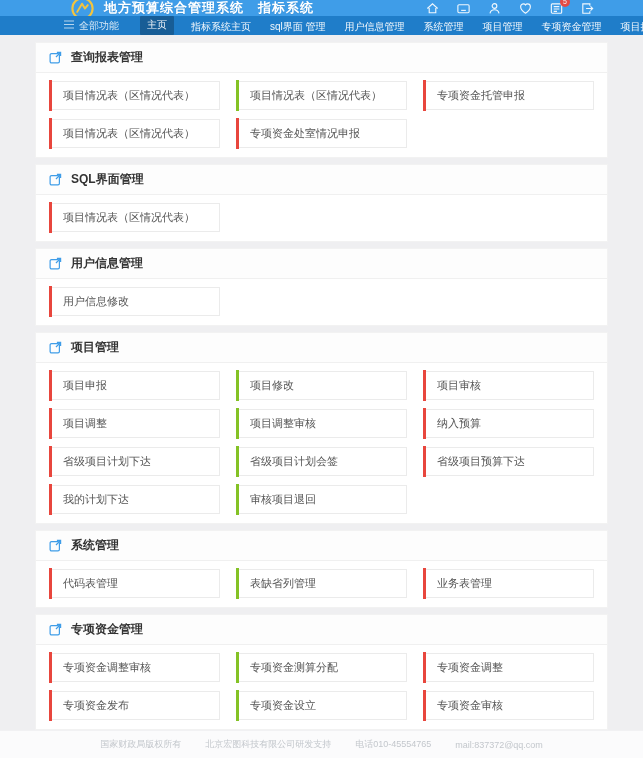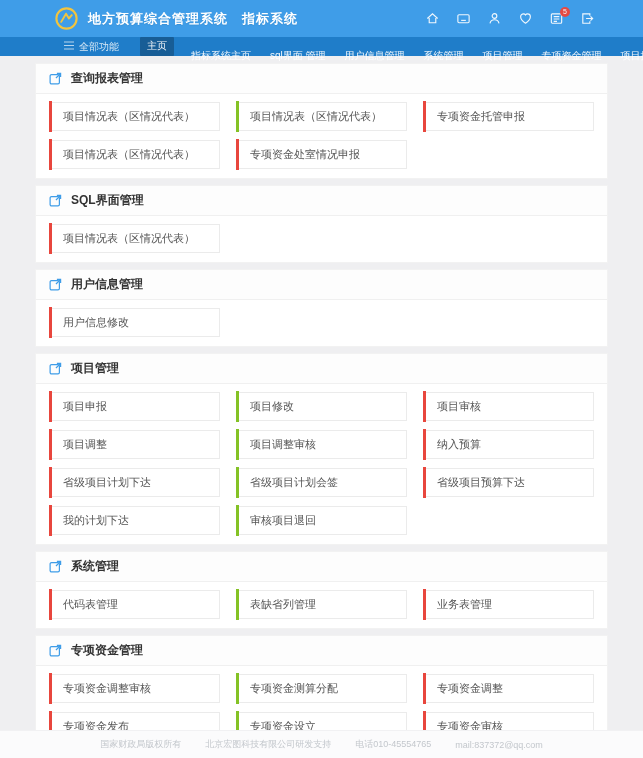--- a/index.html
+++ b/index.html
@@ -7,25 +7,25 @@
   body {
     font-family: "Liberation Sans", "DejaVu Sans", sans-serif;
     background: #efeff1;
     display: flex;
     flex-direction: column;
     overflow: hidden;
   }
 
   
   .app-header {
-    height: 37px;
+    height: 16px;
     background: var(--header-blue, #3f9de8);
     display: flex;
     align-items: center;
-    padding: 0 48px 0 54px;
+    padding: 0 48px 0 70px;
     flex: 0 0 auto;
   }
   .logo { display: flex; align-items: center; margin-right: 9px; }
   .app-title, .app-subtitle {
     color: #fff; font-size: 13px; font-weight: bold; letter-spacing: 1px;
     text-shadow: 0 1px 1px rgba(0,0,0,.08);
   }
   .app-subtitle { margin-left: 14px; }
   .header-icons { margin-left: auto; display: flex; align-items: center; gap: 16px; }
   .hicon { position: relative; display: inline-flex; cursor: pointer; opacity: .92; }
@@ -45,21 +45,21 @@
     background: var(--nav-blue, #1f7dc9);
     display: flex;
     padding-left: 64px;
     gap: 15px;
     flex: 0 0 auto;
     font-size: 10px;
     color: rgba(255,255,255,.95);
     white-space: nowrap;
   }
   .nav-all { display: inline-flex; align-items: center; gap: 5px; opacity: .85; cursor: pointer; margin-right: 6px; }
-  .nav-item { cursor: pointer; padding: 12px 2px; }
+  .nav-item { cursor: pointer; padding: 4px 2px; }
   .nav-item.active { background: rgba(0,0,0,.25); padding: 2px 7px; border-radius: 1px; }
 
   
   .main-content { flex: 1 1 auto; padding: 4px 35px 0; overflow: hidden; }
   .card {
     background: #fff;
     border: 1px solid #f2f2f2;
     margin-top: 6px;
   }
   .card:first-child { margin-top: 3px; }

